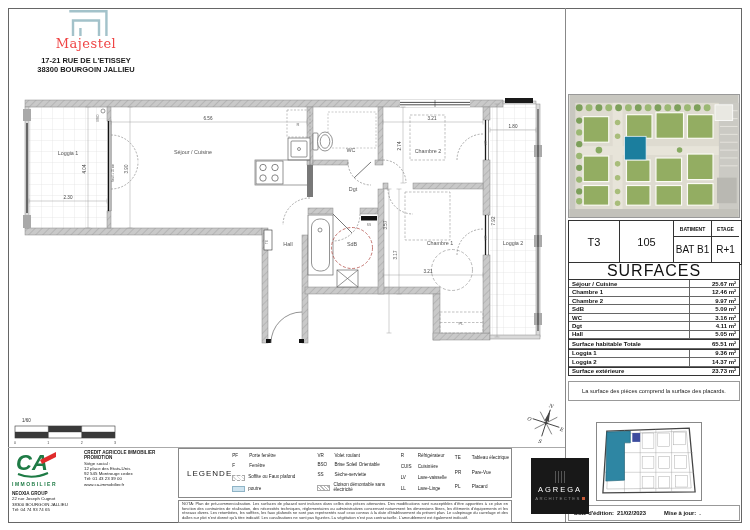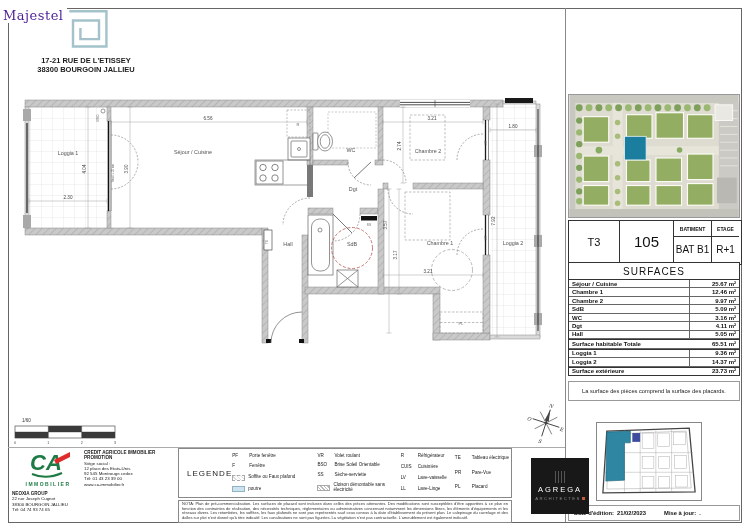--- a/index.html
+++ b/index.html
@@ -8,52 +8,52 @@
   .frame{position:absolute;left:8px;top:8px;width:732px;height:513px;border:1px solid #666;}
   .vdiv{position:absolute;left:565px;top:8px;height:514px;border-left:1px solid #888;}
   .hdiv{position:absolute;left:8px;top:447px;width:557px;border-top:1px solid #AAA;}
   svg{font-family:"Liberation Sans",sans-serif;}
   .plan{position:absolute;left:8px;top:85px;}
 
   
   .rbox{position:absolute;background:#fff;border:1px solid #999;box-sizing:border-box;}
   .brand-box{left:568px;top:10px;width:172px;height:82px;border:none;}
   .brand-logo{position:absolute;left:58px;top:2px;}
-  .brand-name{position:absolute;left:0;top:8px;width:172px;text-align:left;
-    font-family:"DejaVu Serif",serif;font-size:13px;color:#4c1d95;letter-spacing:.5px;}
+  .brand-name{position:absolute;left:0;top:36px;width:172px;text-align:center;
+    font-family:"DejaVu Serif",serif;font-size:13px;color:#ef4444;letter-spacing:.5px;}
   .brand-name span{background:#fff;padding:0 3px;}
   .addr{position:absolute;left:0;top:56px;width:172px;text-align:center;font-size:7.5px;font-weight:bold;line-height:9px;color:#1a1a1a;}
   .siteplan-box{left:568px;top:94px;width:172px;height:124px;overflow:hidden;}
   .unit-table{left:568px;top:220px;width:172px;height:43px;border:1px solid #333;display:grid;
     grid-template-columns:50px 54px 38px 28px;grid-template-rows:16px 25px;}
   .unit-table div{display:flex;align-items:center;justify-content:center;box-sizing:border-box;}
   .ucell-type{grid-row:1/3;font-size:11px;}
-  .ucell-num{grid-row:1/3;font-size:15px;border-left:1px solid #333;}
+  .ucell-num{grid-row:1/3;font-size:11px;border-left:1px solid #333;}
   .uhead{font-size:5px;font-weight:bold;border-left:1px solid #333;border-bottom:1px solid #333;}
   .uval{font-size:10px;border-left:1px solid #333;}
   .surf-title{left:568px;top:262px;width:172px;height:18px;border:1px solid #333;display:flex;align-items:center;justify-content:center;
-    font-size:10px;letter-spacing:1px;}
+    font-size:16px;letter-spacing:1px;}
   .surf-table{left:568px;top:279px;width:172px;height:97px;border:1px solid #333;display:flex;flex-direction:column;}
   .srow{flex:1;display:flex;border-bottom:1px solid #666;font-size:6px;font-weight:bold;align-items:center;}
   .srow:last-child{border-bottom:none;}
   .srow .lbl{flex:1;padding-left:3px;}
   .srow .val{width:46px;text-align:right;padding-right:3px;border-left:1px solid #666;align-self:stretch;display:flex;align-items:center;justify-content:flex-end;}
   .srow.nd .val{border-left:none;}
   .srow.tot{border-top:1px solid #333;}
   .note-box{left:568px;top:381px;width:172px;height:20px;border:1px solid #999;display:flex;align-items:center;justify-content:center;
     font-size:5.7px;color:#222;}
   .keyplan-box{left:596px;top:422px;width:106px;height:79px;border:1px solid #888;}
   .date-box{left:568px;top:505px;width:172px;height:16px;border:1px solid #999;display:flex;align-items:center;
     font-size:5.8px;font-weight:bold;gap:3px;padding-left:5px;box-sizing:border-box;}
   .date-box .sp{width:12px;}
 
   
   .dev-block{position:absolute;left:12px;top:450px;width:162px;height:74px;}
   .dev-row{display:flex;align-items:flex-start;margin-bottom:4px;}
-  .dev-logo{width:72px;text-align:center;}
+  .dev-logo{width:72px;}
   .dev-text{flex:1;font-size:4.4px;line-height:5.2px;color:#222;}
   .dev-name{font-weight:bold;font-size:4.6px;line-height:5.4px;}
   .ca-sub{font-size:5px;letter-spacing:1.5px;color:#1E7B45;font-weight:bold;margin-top:-1px;}
   .nx-sub{font-size:3.4px;letter-spacing:1.1px;color:#8DC63F;font-weight:bold;margin-top:-1px;}
   .legend-box{position:absolute;left:178px;top:448px;width:334px;height:50px;border:1px solid #888;display:flex;box-sizing:border-box;padding-left:8px;}
   .legend-title{width:46px;display:flex;align-items:center;justify-content:center;font-size:8px;letter-spacing:1px;color:#222;}
   .lcol{display:flex;flex-direction:column;justify-content:space-around;padding:2px 0;box-sizing:border-box;}
   .lc1{width:88px;} .lc2{width:86px;} .lc3{width:56px;} .lc4{width:58px;}
   .litem{display:flex;align-items:center;gap:3px;font-size:4.6px;color:#222;line-height:4.8px;}
   .labbr{width:14px;text-align:left;flex-shrink:0;}

